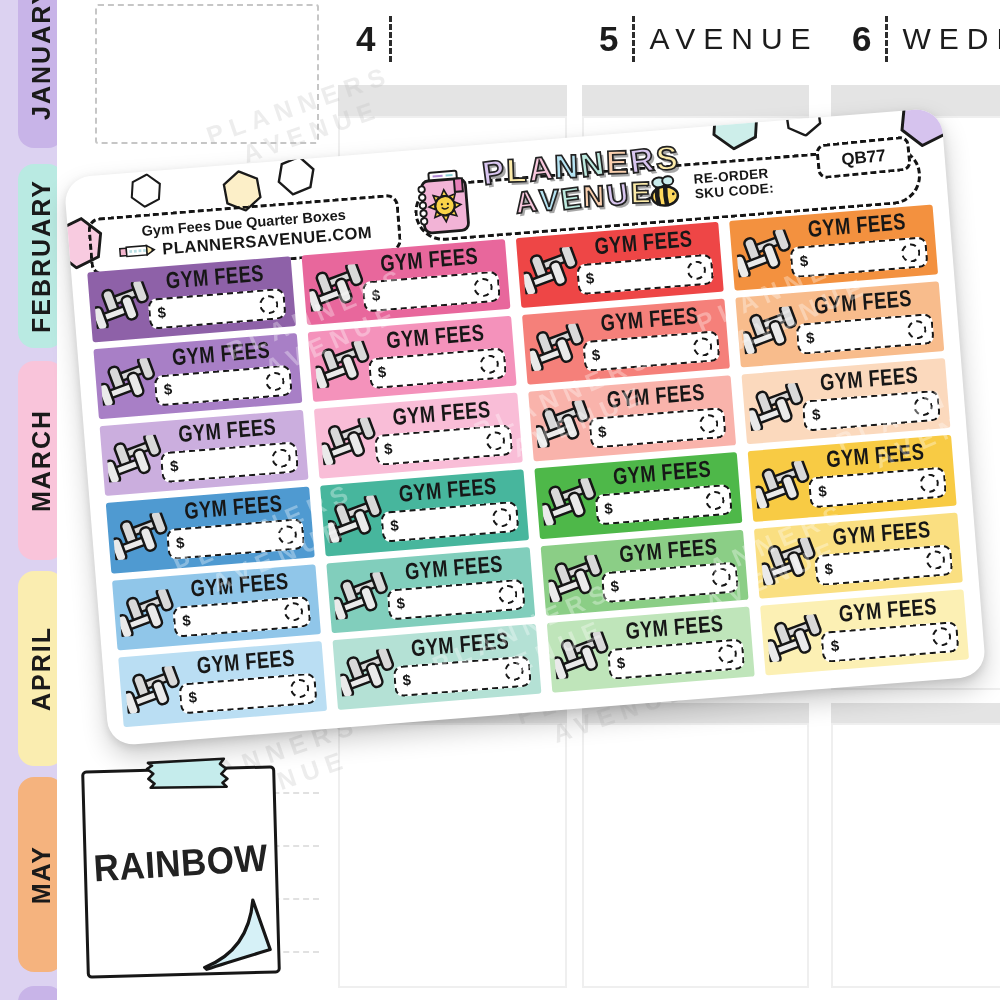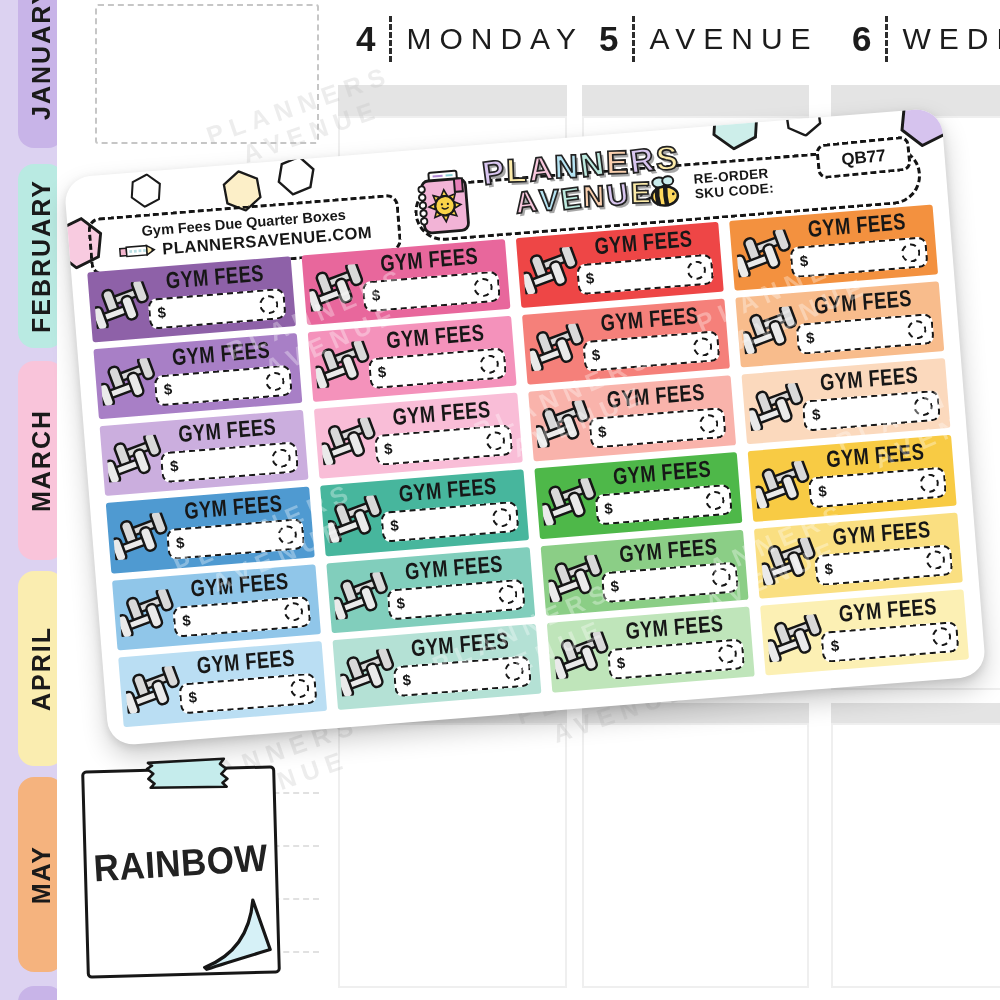--- a/index.html
+++ b/index.html
@@ -107,21 +107,20 @@
   <div class="page">
     <div class="notes-box"></div>
     <div class="ruled" style="top:792px"></div>
     <div class="ruled" style="top:845px"></div>
     <div class="ruled" style="top:898px"></div>
     <div class="ruled" style="top:951px"></div>
 
     <div class="day-header" style="left:299px;top:15px">
       <span class="day-num">4</span>
       <span class="day-div"></span>
-      <span class="day-name">MONDAY</span>
     </div>
     <div class="day-header" style="left:542px;top:15px">
       <span class="day-num">5</span>
       <span class="day-div"></span>
       <span class="day-name">AVENUE</span>
     </div>
     <div class="day-header" style="left:795px;top:15px">
       <span class="day-num">6</span>
       <span class="day-div"></span>
       <span class="day-name">WEDNESDAY</span>

